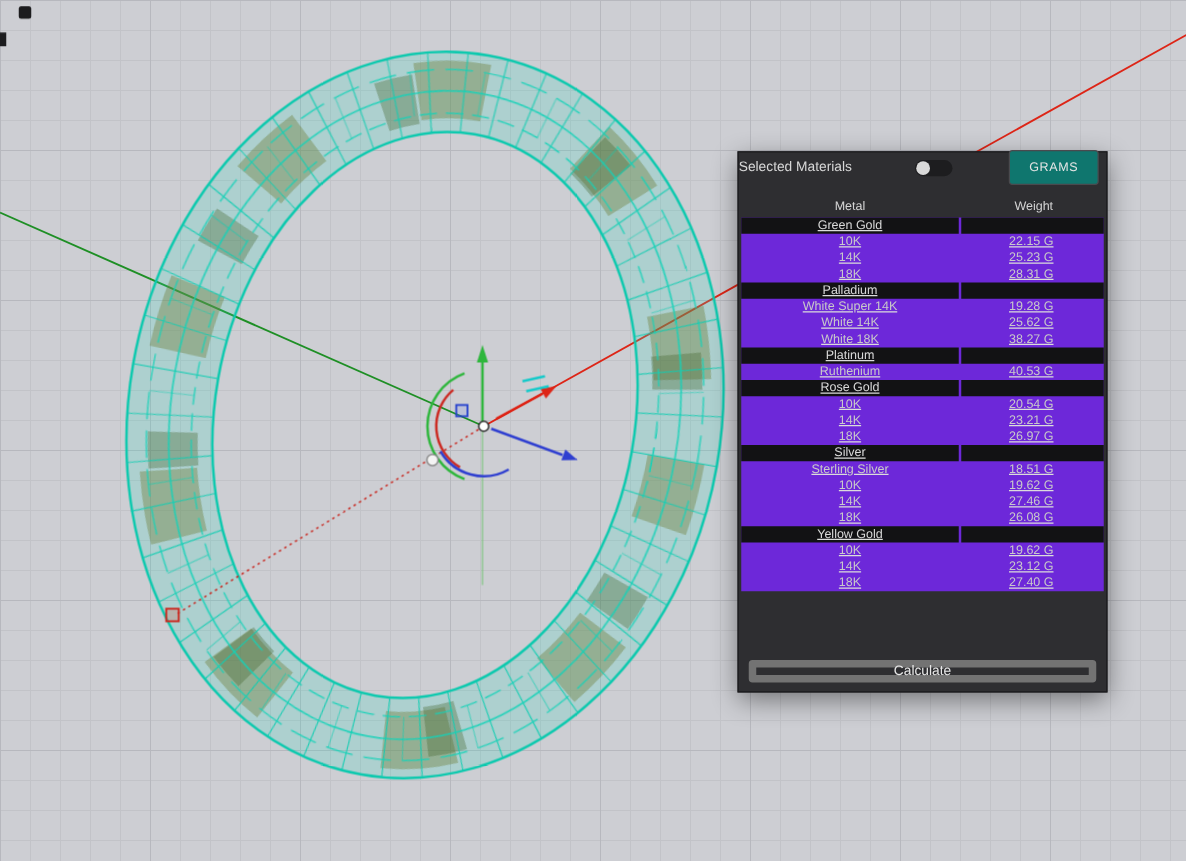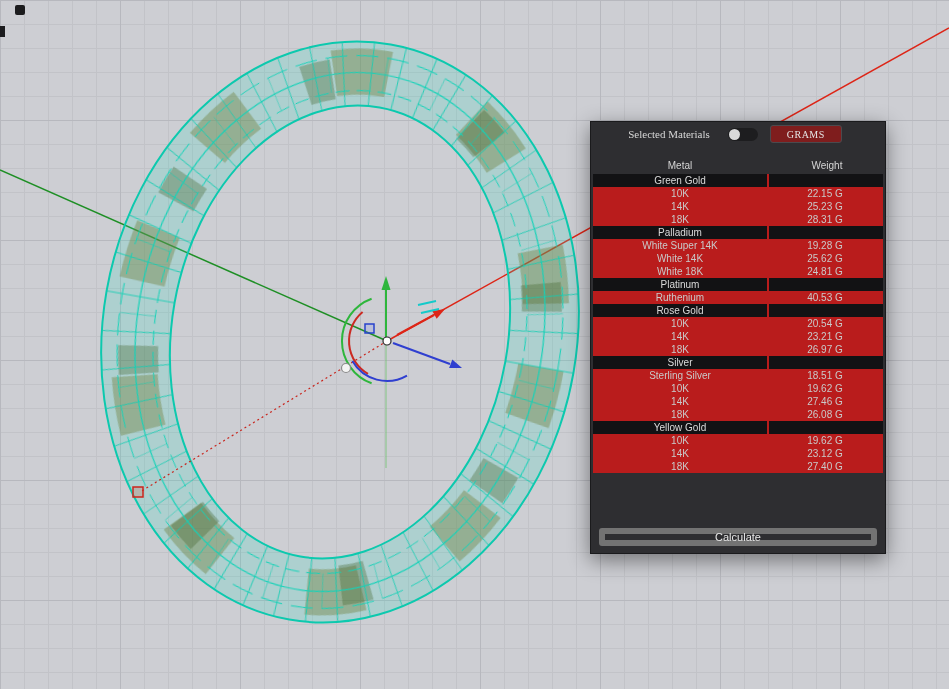--- a/index.html
+++ b/index.html
@@ -28,40 +28,40 @@
   .panel-header {
     height:24px; display:flex; align-items:center; justify-content:space-between;
     padding:0 10px 0 11px; font-size:12px; color:#f0f0f0;
   }
   .close-btn {
     font-size:13px; line-height:13px; color:#ffffff; cursor:default;
     background:none; border:none; padding:0; font-family:inherit;
   }
   .materials-row {
     height:20px; margin-top:2px; display:flex; align-items:center;
-    justify-content:center; padding-right:6px; font-size:11px; color:#d8d8d8;font-family:Liberation Serif, serif;
+    justify-content:space-between; padding-right:6px; font-size:11px; color:#d8d8d8;
   }
   .toggle {
     width:30px; height:13px; border-radius:7px; background:#1d1d1f;
     margin-left:18px; position:relative; flex:0 0 auto;
   }
   .toggle .knob {
     position:absolute; left:1px; top:1px; width:11px; height:11px;
     border-radius:50%; background:#d9d9d9;
   }
   .grams-btn {
-    margin-left:12px; width:72px; height:18px; background:#7f1d1d;
+    margin-left:12px; width:72px; height:28px; background:#0f766e;
     border:1px solid #4a4a4e; border-radius:3px; color:#e4e4e4;
     font-size:10px; letter-spacing:0.5px; font-family:inherit;
     display:flex; align-items:center; justify-content:center; padding:0;
   }
   .col-headers { display:flex; height:12px; margin-top:16px; font-size:10px; color:#d5d5d5; }
   .col-metal  { width:178px; text-align:center; }
   .col-weight { width:116px; text-align:center; }
-  .tbody { margin:2px 2px 0 2px; background:#b91c1c; }
+  .tbody { margin:2px 2px 0 2px; background:#6d28d9;text-decoration:underline; }
   .trow { display:flex; height:13px; align-items:center; font-size:10px; }
   .trow .cat-left  { width:174px; height:13px; line-height:13px; text-align:center;
                      background:#121214; color:#dadada; }
   .trow .cat-right { flex:1; height:13px; margin-left:2px; background:#121214; }
   .trow .cell.metal  { width:174px; text-align:center; color:#c9c9c9; }
   .trow .cell.weight { flex:1; text-align:center; color:#c9c9c9; }
   .calc-btn {
     position:absolute; left:8px; bottom:7px; width:278px; height:18px;
     background:transparent; border:6px solid #737373; border-radius:3px;
     color:#e8e8e8; font-size:11px; font-family:inherit;
@@ -239,21 +239,21 @@
         <div class="trow data">
           <div class="cell metal">White Super 14K</div>
           <div class="cell weight">19.28 G</div>
         </div>
         <div class="trow data">
           <div class="cell metal">White 14K</div>
           <div class="cell weight">25.62 G</div>
         </div>
         <div class="trow data">
           <div class="cell metal">White 18K</div>
-          <div class="cell weight">24.81 G</div>
+          <div class="cell weight">38.27 G</div>
         </div>
         <div class="trow category">
           <div class="cat-left">Platinum</div>
           <div class="cat-right"></div>
         </div>
         <div class="trow data">
           <div class="cell metal">Ruthenium</div>
           <div class="cell weight">40.53 G</div>
         </div>
         <div class="trow category">

